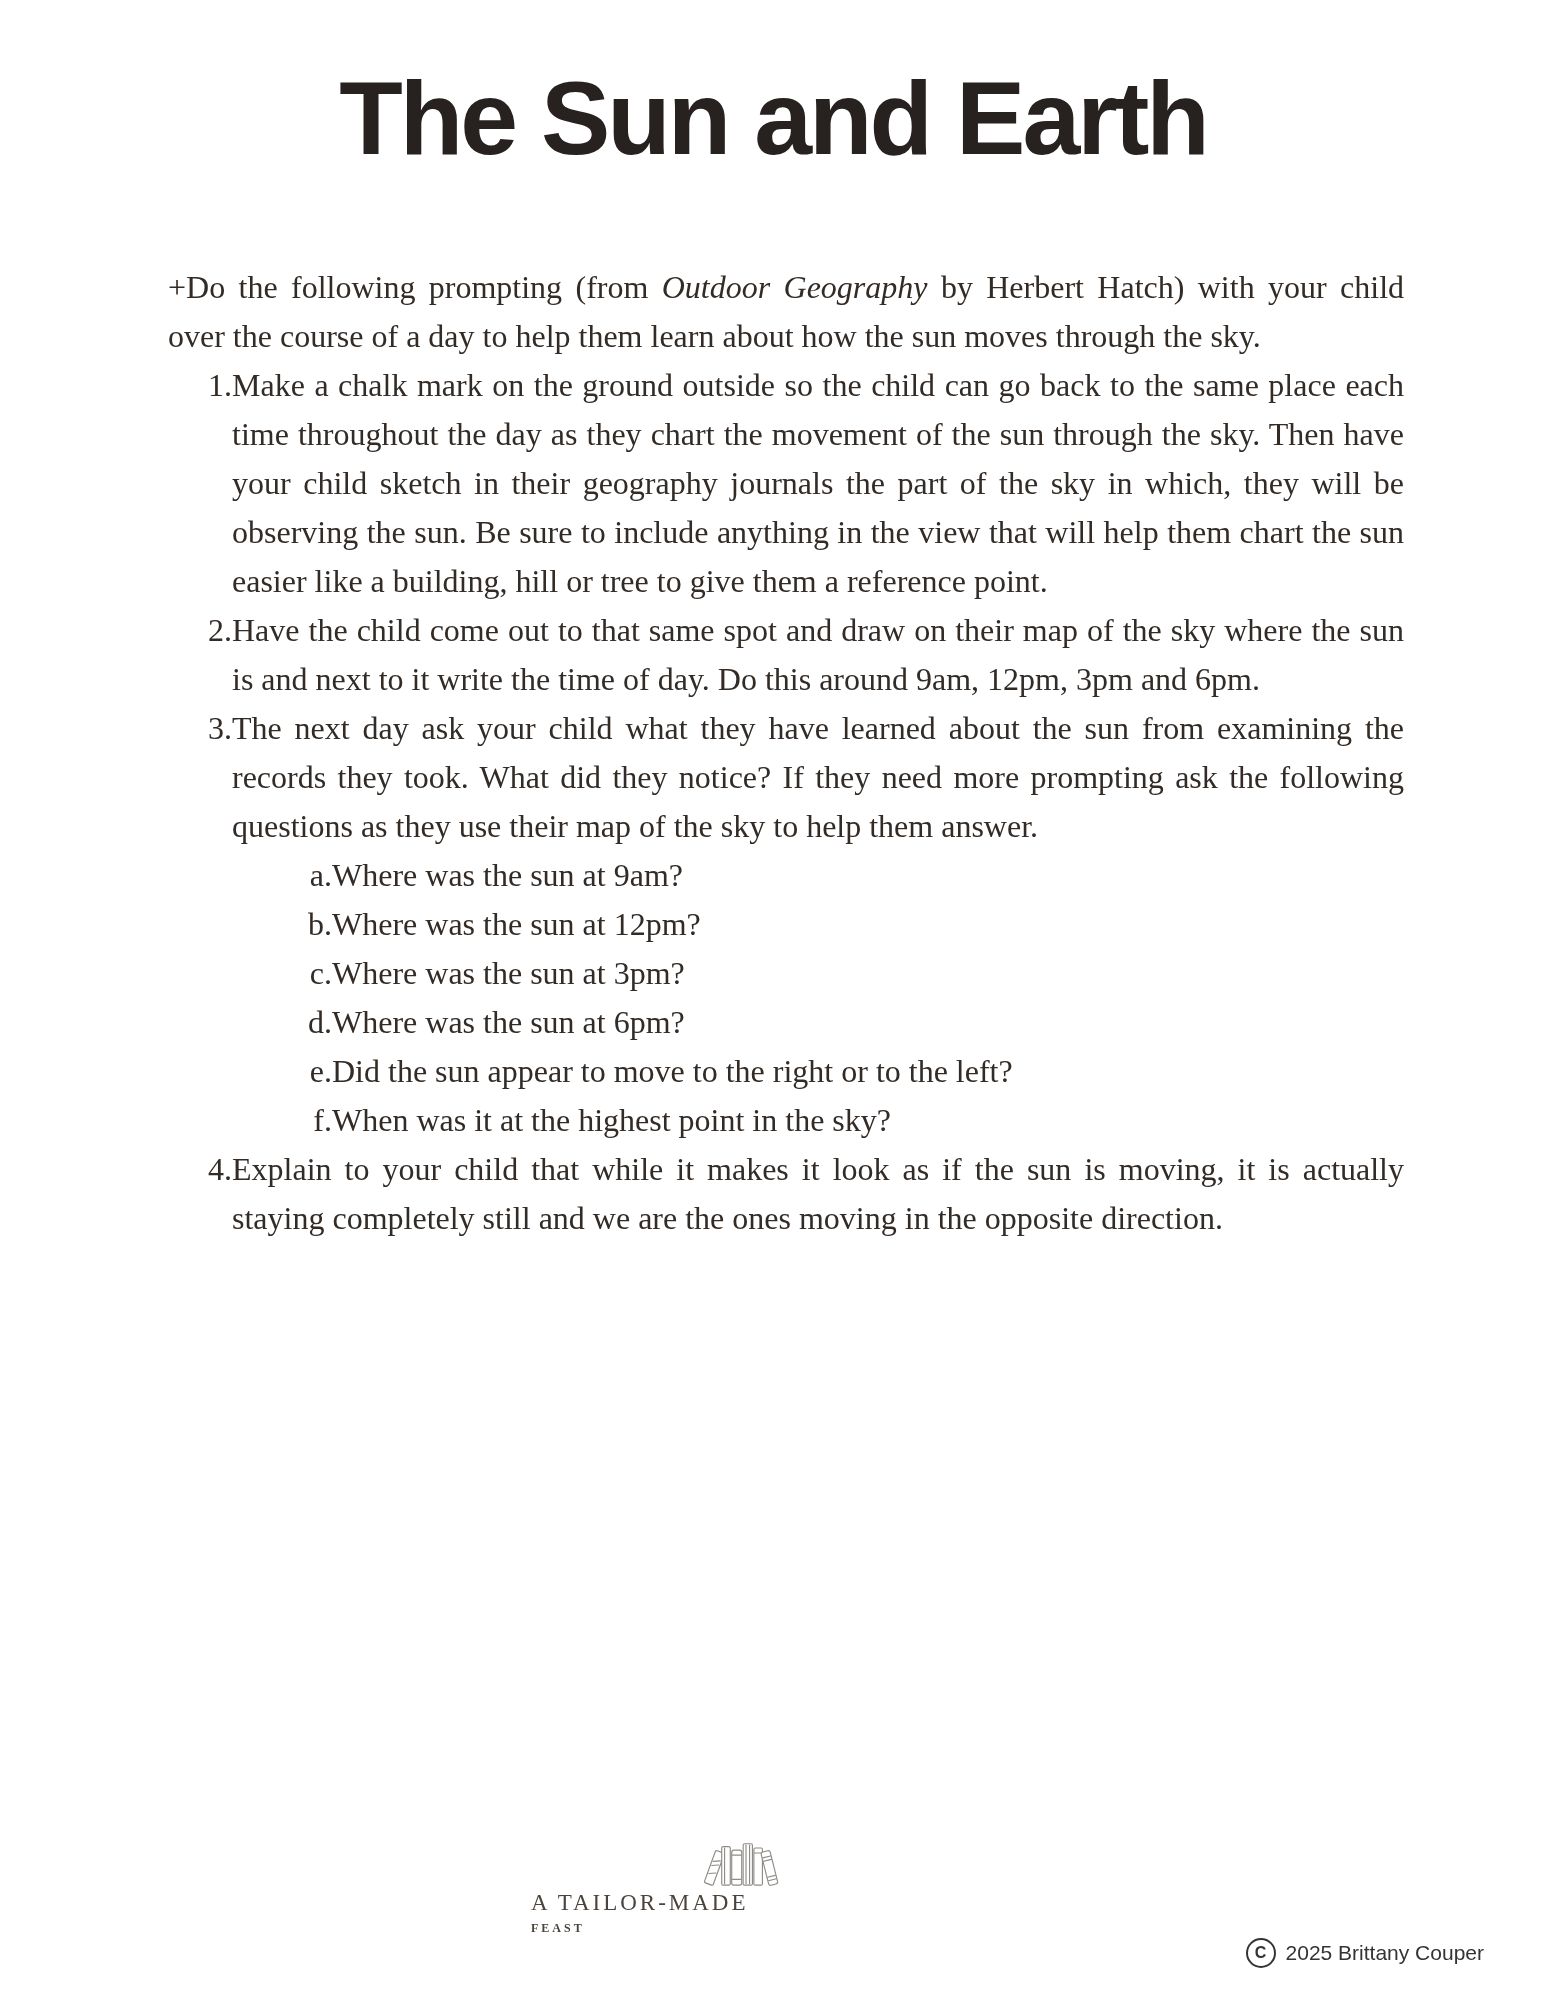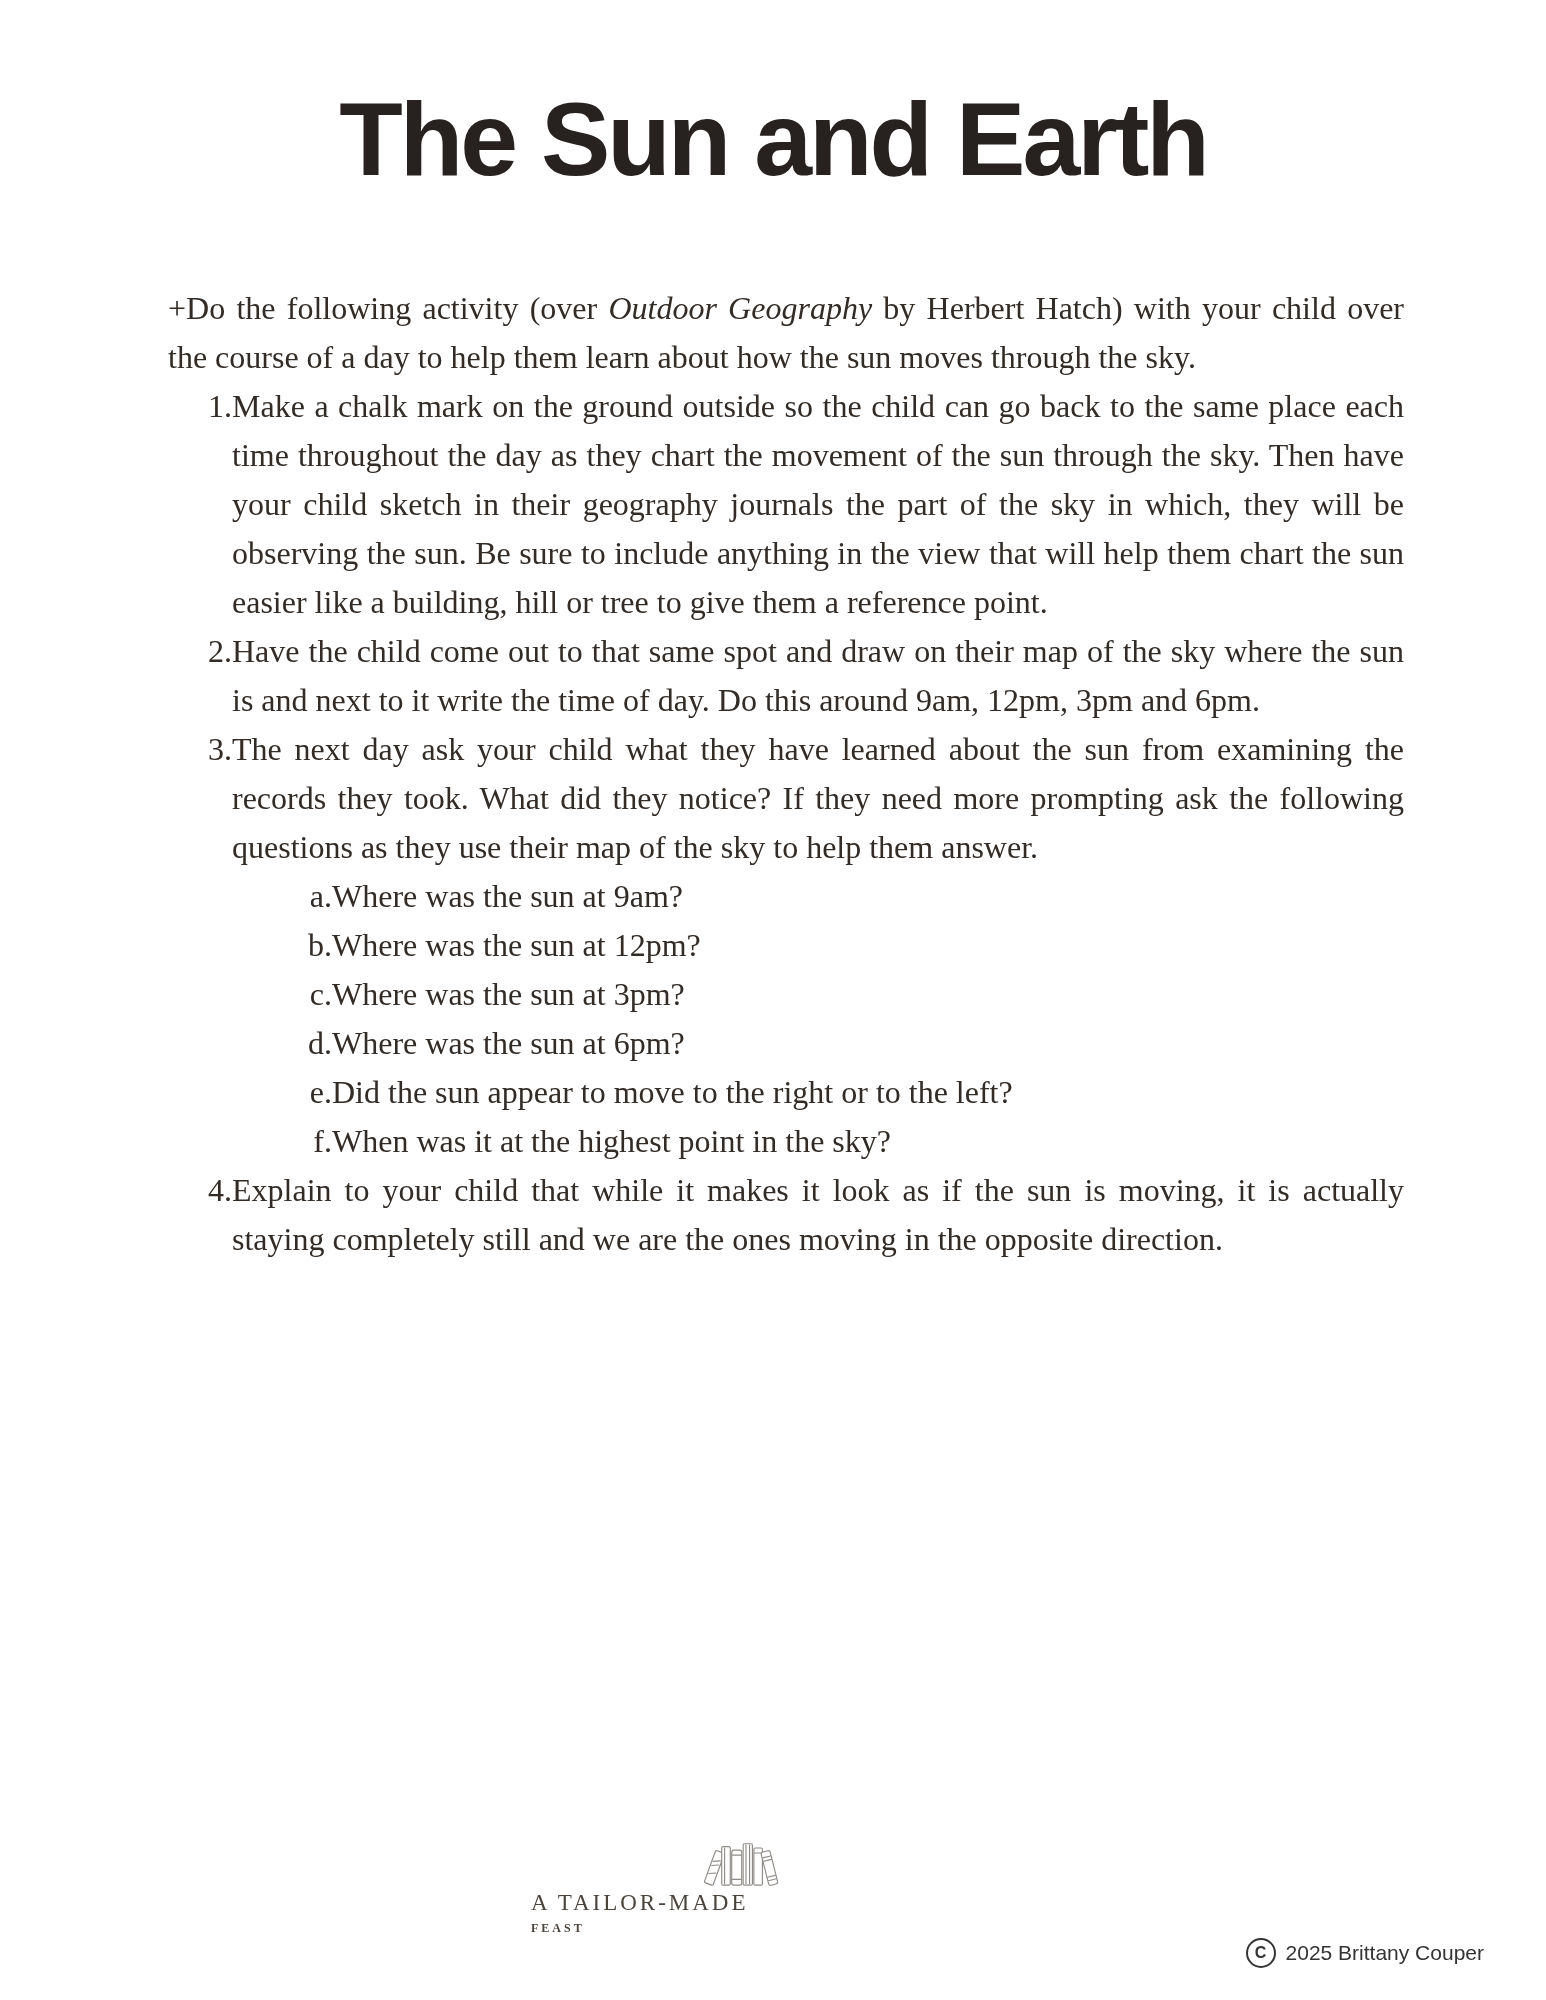--- a/index.html
+++ b/index.html
@@ -15,21 +15,21 @@
     position:relative;
     width:1546px;
     height:2000px;
     background:var(--page-bg);
     overflow:hidden;
     font-family:"Liberation Serif","DejaVu Serif",serif;
     color:var(--ink);
   }
   .doc-title{
     margin:0;
-    padding-top:86px;
+    padding-top:65px;
     text-align:center;
     font-family:"Liberation Sans","DejaVu Sans",sans-serif;
     font-weight:700;
     font-size:104px;
     line-height:106px;
     letter-spacing:-3px;
     color:var(--title-ink);
   }
   .content{
     margin:92px 142px 0 168px; 
@@ -122,21 +122,21 @@
 </head>
 <body>
 
 <div class="page">
 
   <h1 class="doc-title">The Sun and Earth</h1>
 
   <div class="content">
 
 
-    <p class="intro"><span>+Do the following activity (over </span><em>Outdoor Geography</em><span> by Herbert Hatch) with your child over the course of a day to help them learn about how the sun moves through the sky.</span></p>
+    <p class="intro"><span>+Do the following prompting (from </span><em>Outdoor Geography</em><span> by Herbert Hatch) with your child over the course of a day to help them learn about how the sun moves through the sky.</span></p>
 
     <div class="steps">
 
       <div class="step">
         <span class="step-num">1.</span>
         <div class="step-text">Make a chalk mark on the ground outside so the child can go back to the same place each time throughout the day as they chart the movement of the sun through the sky. Then have your child sketch in their geography journals the part of the sky in which, they will be observing the sun. Be sure to include anything in the view that will help them chart the sun easier like a building, hill or tree to give them a reference point.</div>
       </div>
 
       <div class="step">
         <span class="step-num">2.</span>

